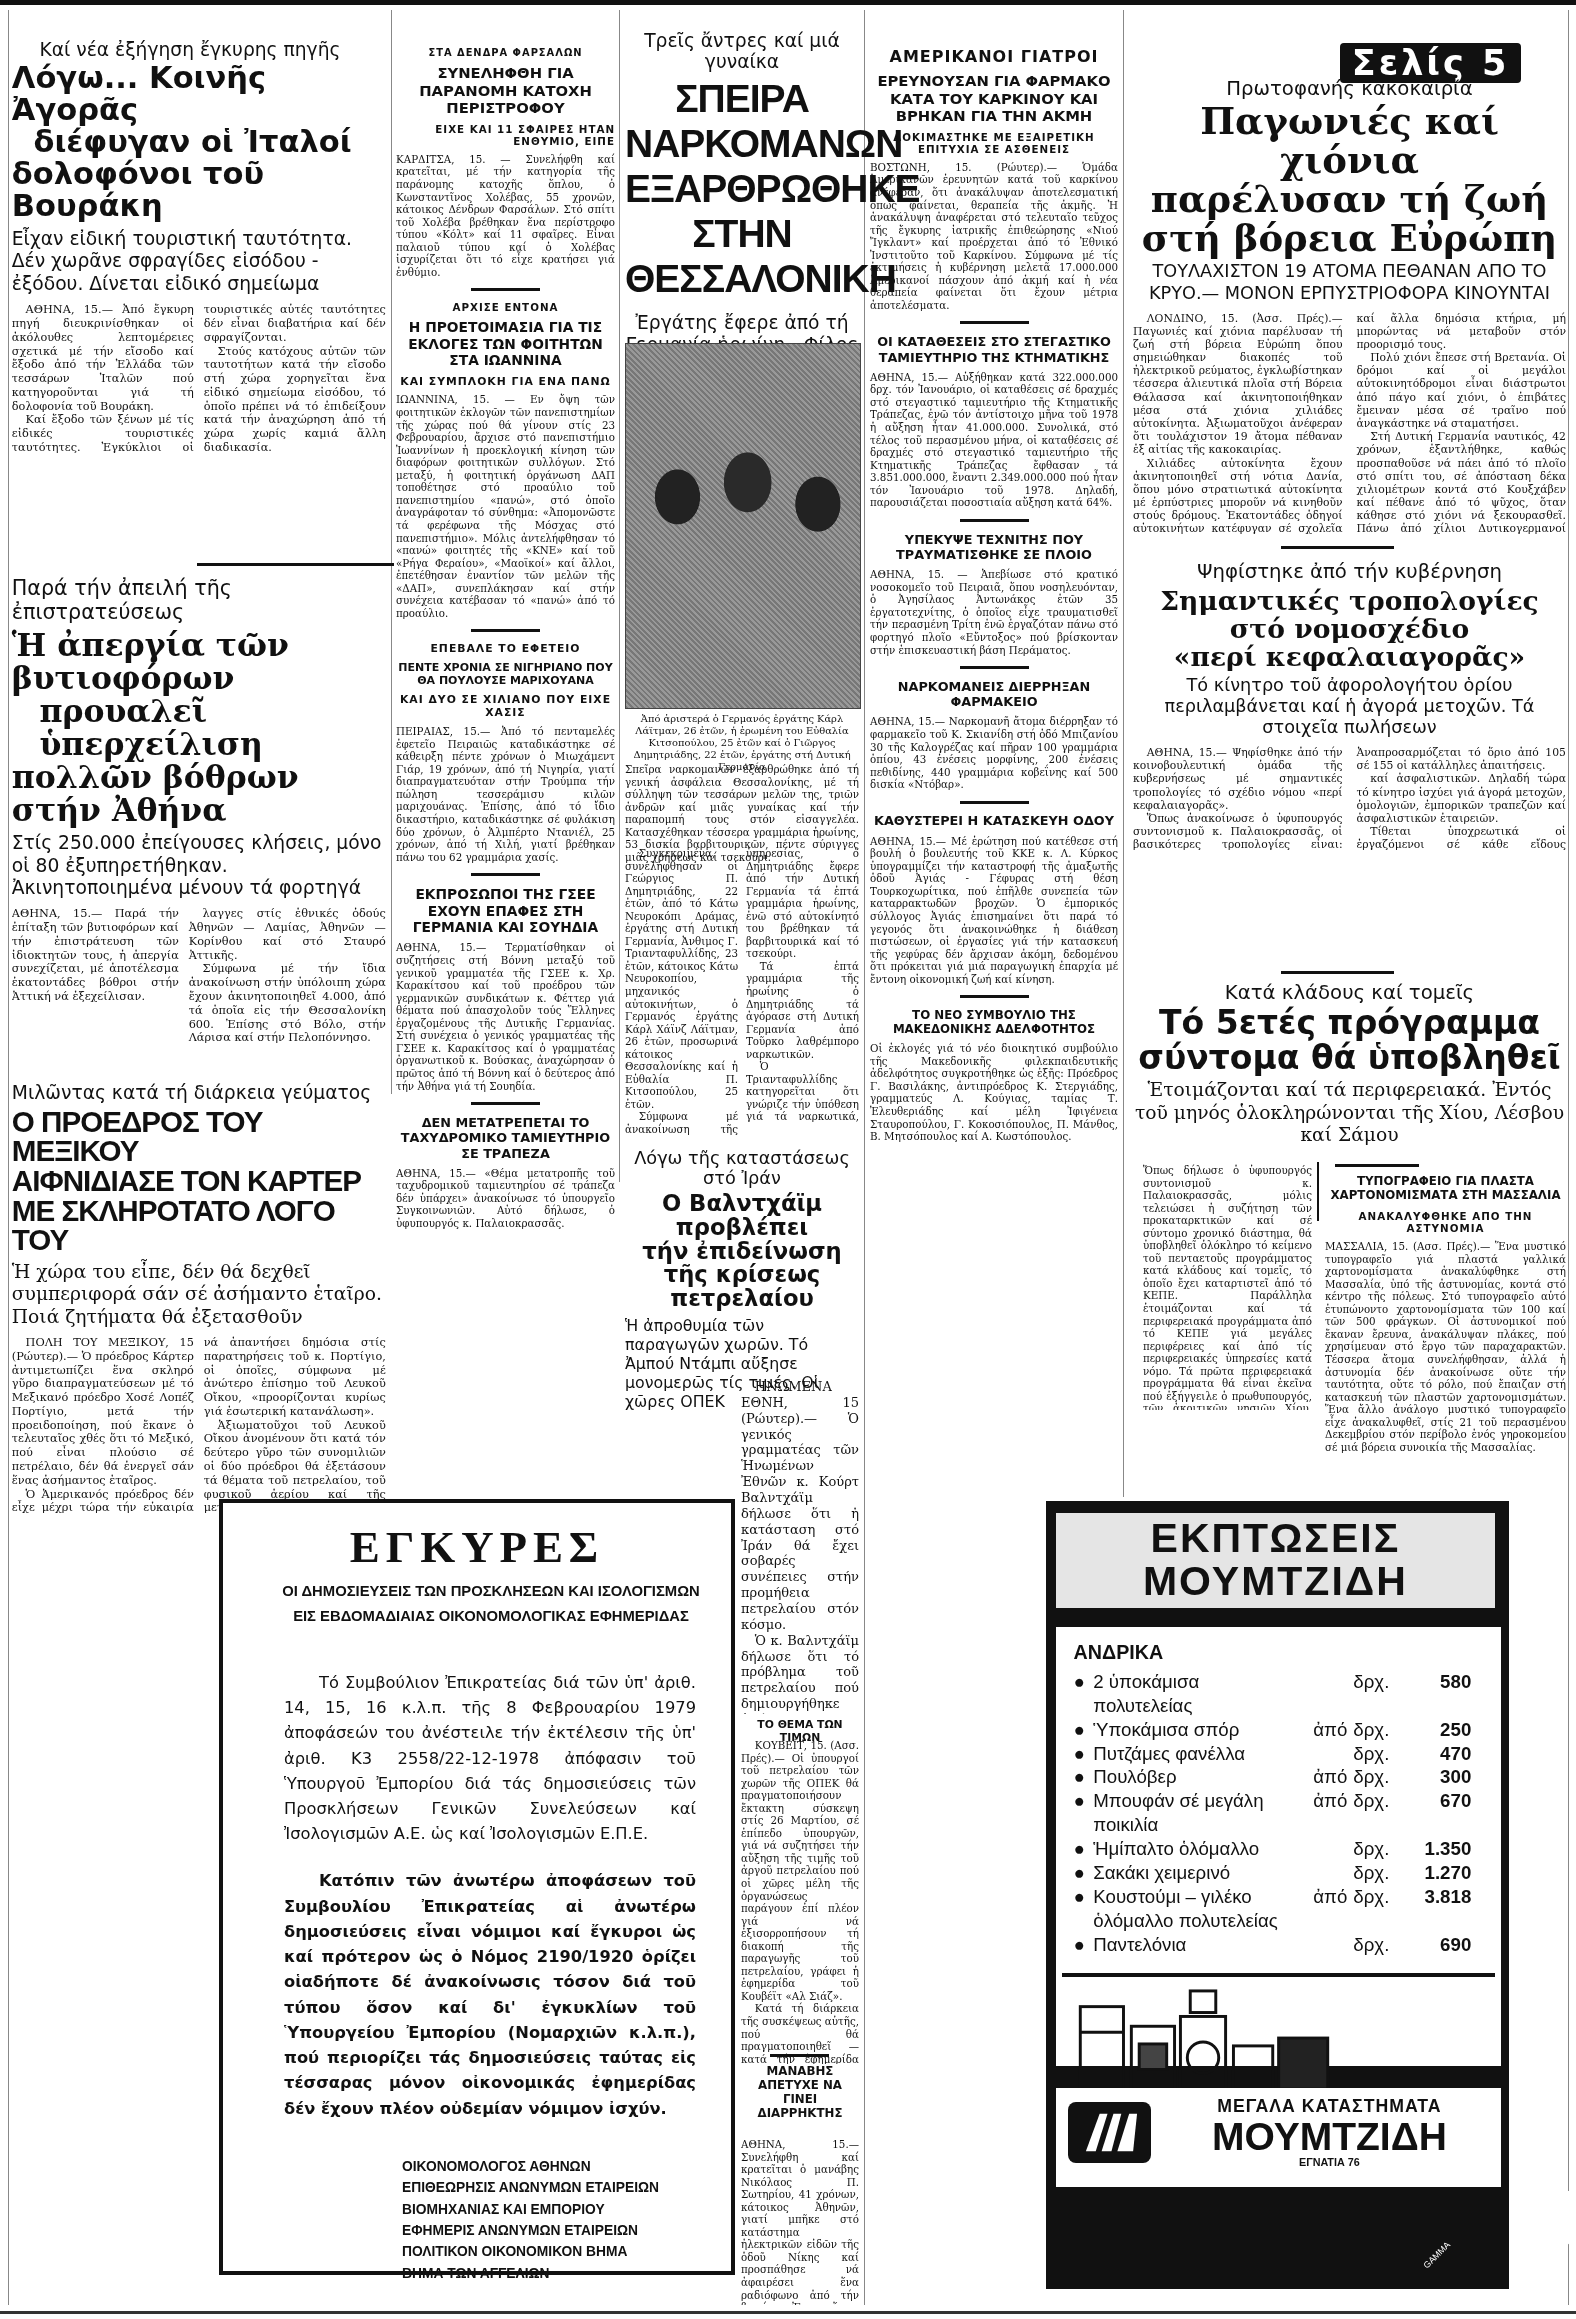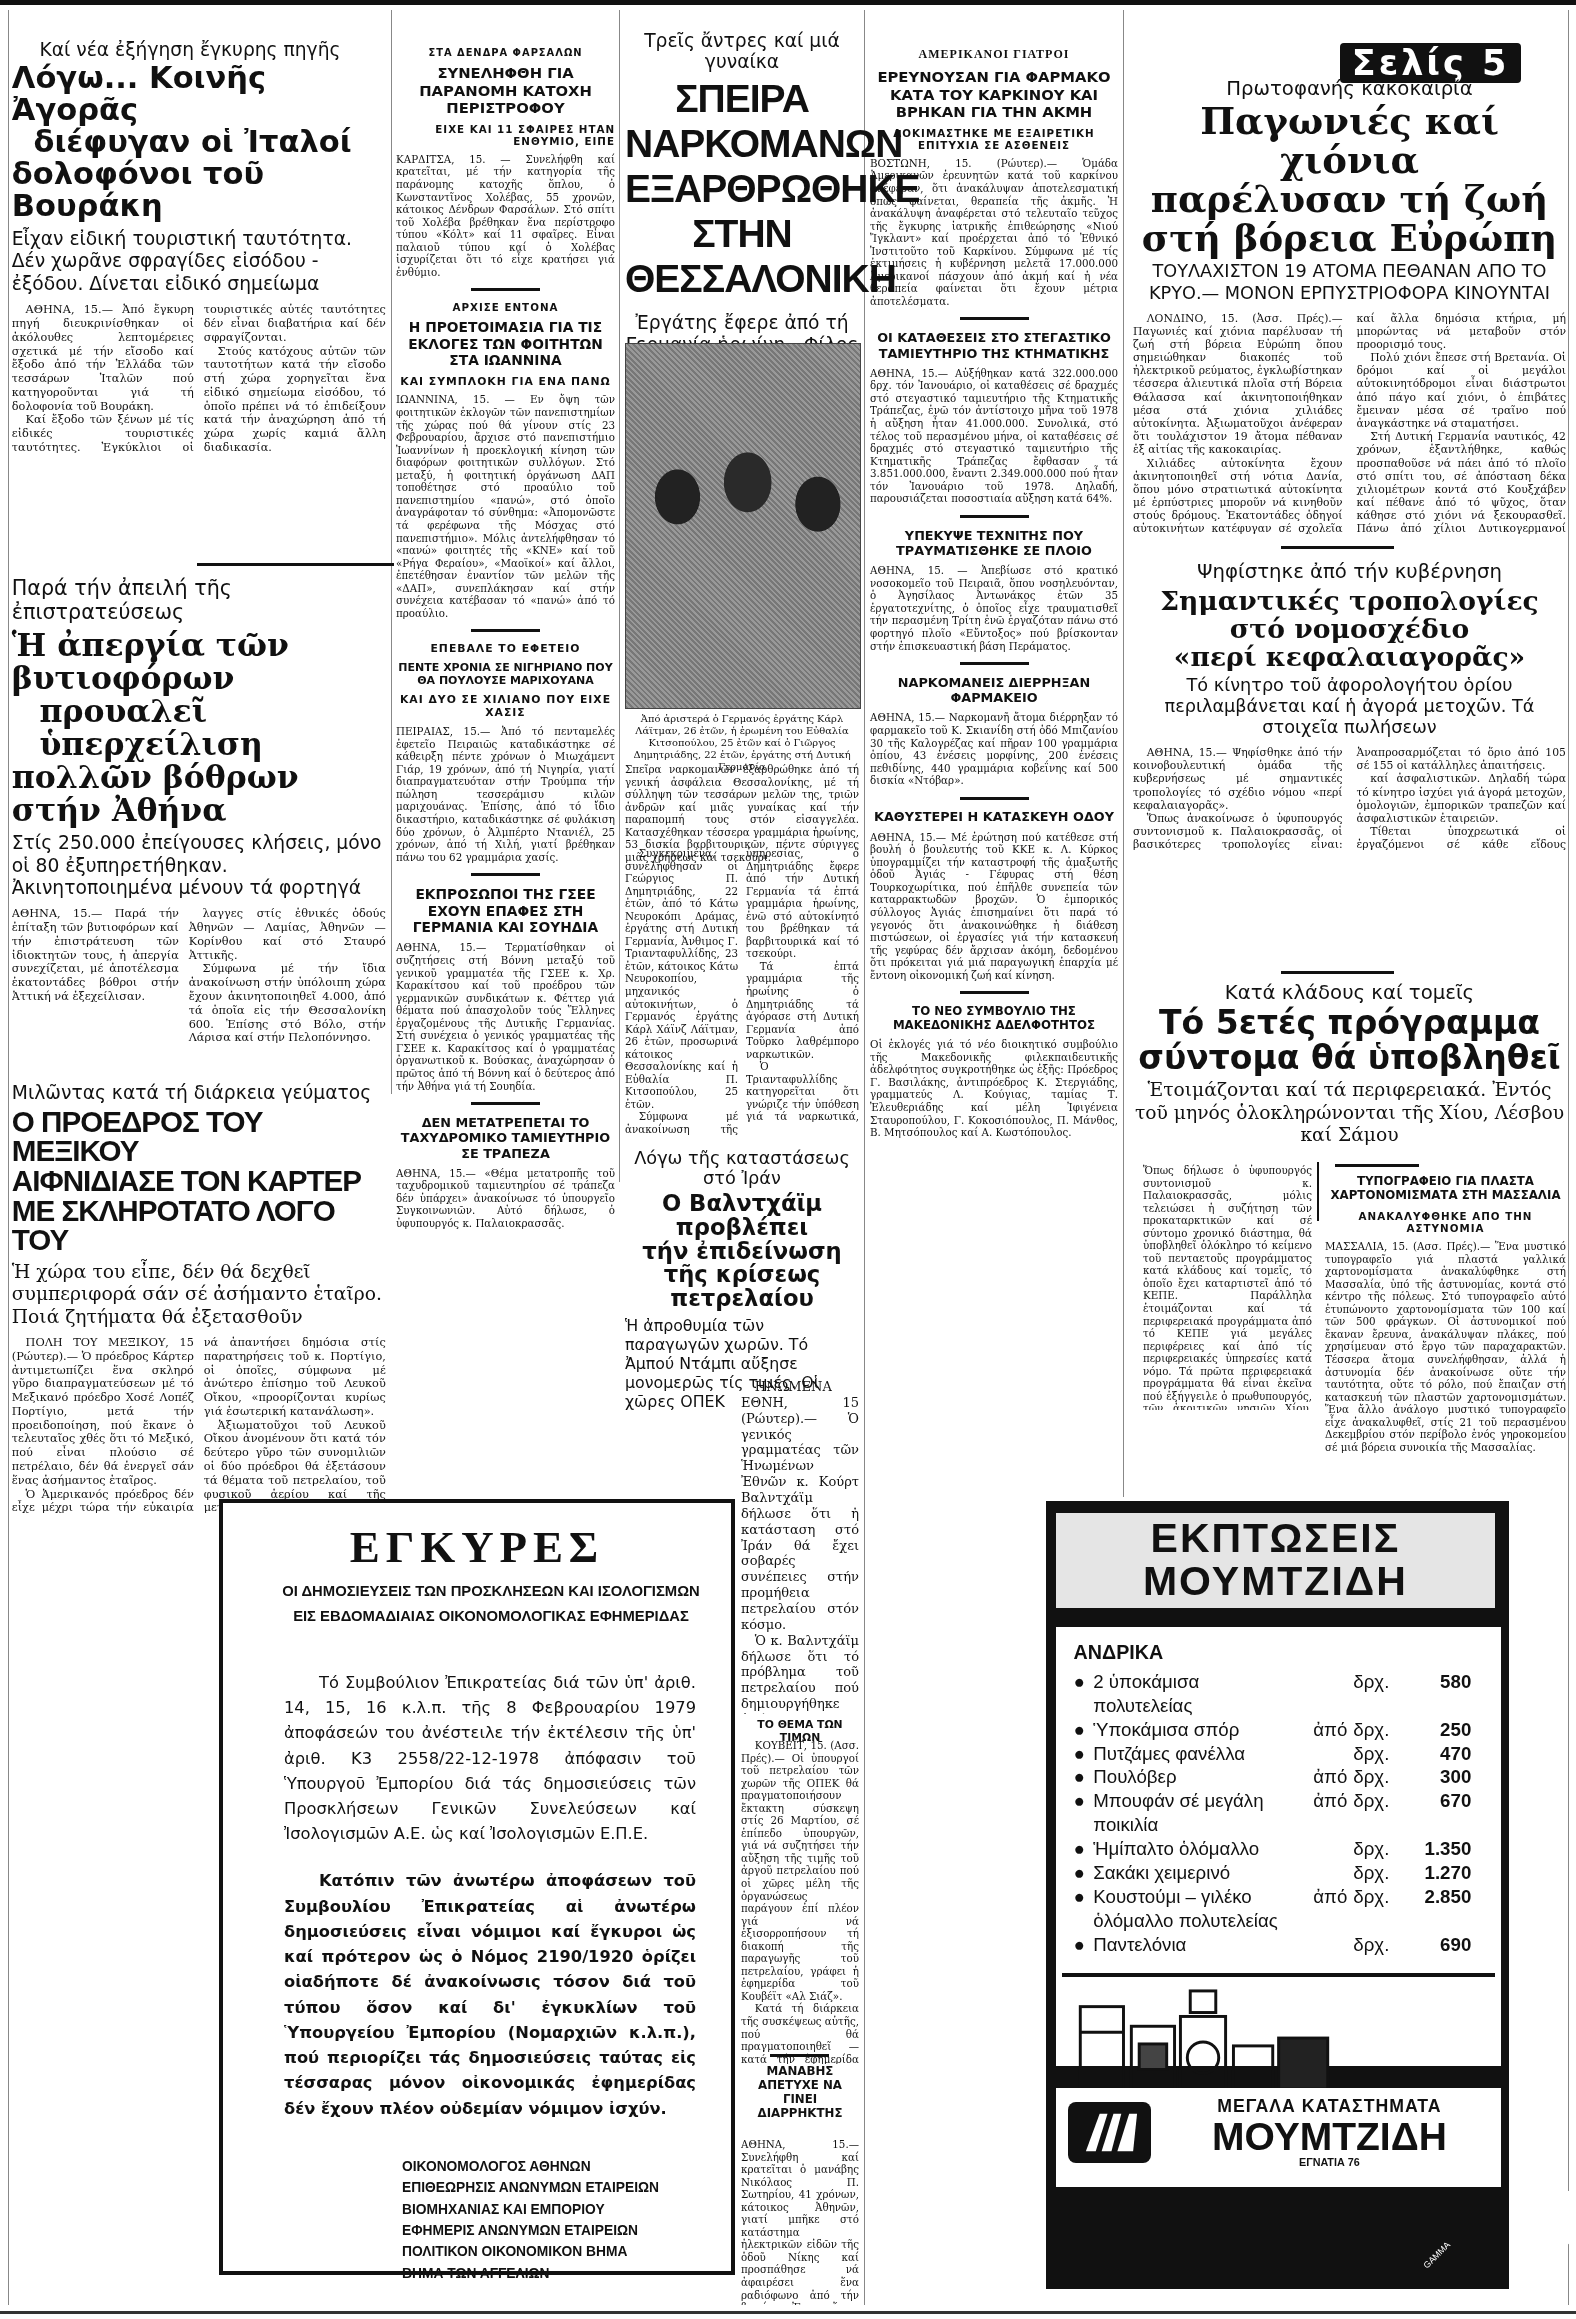--- a/index.html
+++ b/index.html
@@ -161,21 +161,21 @@
 <div class="abs body" style="left:741px; top:1739px; width:118px; height:325px; overflow:hidden; font-size:10.3px;">
   <p>ΚΟΥΒΕΪΤ, 15. (Ασσ. Πρές).— Οἱ ὑπουργοί τοῦ πετρελαίου τῶν χωρῶν τῆς ΟΠΕΚ θά πραγματοποιήσουν ἔκτακτη σύσκεψη στίς 26 Μαρτίου, σέ ἐπίπεδο ὑπουργῶν, γιά νά συζητήσει τήν αὔξηση τῆς τιμῆς τοῦ ἀργοῦ πετρελαίου πού οἱ χῶρες μέλη τῆς ὀργανώσεως παράγουν ἐπί πλέον γιά νά ἐξισορροπήσουν τή διακοπή τῆς παραγωγῆς τοῦ πετρελαίου, γράφει ἡ ἐφημερίδα τοῦ Κουβέϊτ «Αλ Σιάζ».</p>
   <p>Κατά τή διάρκεια τῆς συσκέψεως αὐτῆς, πού θά πραγματοποιηθεῖ — κατά τήν ἐφημερίδα — εἴτε στή Γενεύη, εἴτε στό Λονδίνο, οἱ ὑπουργοί τῆς ΟΠΕΚ θά συζητήσουν ἐπίσης τί μέτρα θά λάβουν γιά νά παρεμποδίσουν ὁρισμένες ἑταιρίες διανομῆς πετρελαίου, οἱ ὁποῖες ἐκμεταλλεύονται τήν κατάσταση πού ἐπικρατεῖ σήμερα στή διεθνή ἀγορά πετρελαίου γιά ν' ἀντλήσουν ἐπί πλέον κέρδη.</p>
 
 </div>
 <div class="abs" style="left:770px; top:2054px; width:59px; height:3px; background:#111;"></div>
 <div class="abs small-head" style="left:741px; top:2064px; width:118px; font-size:11.8px;">ΜΑΝΑΒΗΣ ΑΠΕΤΥΧΕ ΝΑ ΓΙΝΕΙ ΔΙΑΡΡΗΚΤΗΣ</div>
 <div class="abs body" style="left:741px; top:2138px; width:118px; height:167px; overflow:hidden; font-size:10.3px;">ΑΘΗΝΑ, 15.— Συνελήφθη καί κρατεῖται ὁ μανάβης Νικόλαος Π. Σωτηρίου, 41 χρόνων, κάτοικος Ἀθηνῶν, γιατί μπῆκε στό κατάστημα ἠλεκτρικῶν εἰδῶν τῆς ὁδοῦ Νίκης καί προσπάθησε νά ἀφαιρέσει ἕνα ραδιόφωνο ἀπό τήν βιτρίνα. Ἐγινε ὅμως ἀντιληπτός ἀπό ἕνα περίπολο τῆς ἀστυνομίας πού τόν συνέλαβε.</div>
 
 <div class="abs" style="left:870px; top:47px; width:248px;">
-  <div class="small-kicker" style="font-size:12px;font-family:Liberation Serif, serif;">ΑΜΕΡΙΚΑΝΟΙ ΓΙΑΤΡΟΙ</div>
+  <div class="small-kicker" style="font-size:16px;">ΑΜΕΡΙΚΑΝΟΙ ΓΙΑΤΡΟΙ</div>
   <div class="small-head" style="font-size:14.8px; margin-top:5.9px;">ΕΡΕΥΝΟΥΣΑΝ ΓΙΑ ΦΑΡΜΑΚΟ ΚΑΤΑ ΤΟΥ ΚΑΡΚΙΝΟΥ ΚΑΙ ΒΡΗΚΑΝ ΓΙΑ ΤΗΝ ΑΚΜΗ</div>
   <div class="small-kicker" style="font-size:10.3px; margin-top:5.9px;">ΔΟΚΙΜΑΣΤΗΚΕ ΜΕ ΕΞΑΙΡΕΤΙΚΗ ΕΠΙΤΥΧΙΑ ΣΕ ΑΣΘΕΝΕΙΣ</div>
   <div class="body" style="font-size:10.3px; margin-top:5.9px;">ΒΟΣΤΩΝΗ, 15. (Ρώυτερ).— Ὁμάδα Ἀμερικανῶν ἐρευνητῶν κατά τοῦ καρκίνου ἀνέφεραν, ὅτι ἀνακάλυψαν ἀποτελεσματική ὅπως φαίνεται, θεραπεία τῆς ἀκμῆς. Ἡ ἀνακάλυψη ἀναφέρεται στό τελευταῖο τεῦχος τῆς ἔγκυρης ἰατρικῆς ἐπιθεώρησης «Νιού Ἴγκλαντ» καί προέρχεται ἀπό τό Ἐθνικό Ἰνστιτοῦτο τοῦ Καρκίνου. Σύμφωνα μέ τίς ἐκτιμήσεις ἡ κυβέρνηση μελετᾶ 17.000.000 Ἀμερικανοί πάσχουν ἀπό ἀκμή καί ἡ νέα θεραπεία φαίνεται ὅτι ἔχουν μέτρια ἀποτελέσματα.</div>
   <div class="sep" style="width:69px;"></div>
 
   <div class="small-head" style="font-size:12.8px;">ΟΙ ΚΑΤΑΘΕΣΕΙΣ ΣΤΟ ΣΤΕΓΑΣΤΙΚΟ ΤΑΜΙΕΥΤΗΡΙΟ ΤΗΣ ΚΤΗΜΑΤΙΚΗΣ</div>
   <div class="body" style="font-size:10.3px; margin-top:5.9px;">ΑΘΗΝΑ, 15.— Αὐξήθηκαν κατά 322.000.000 δρχ. τόν Ἰανουάριο, οἱ καταθέσεις σέ δραχμές στό στεγαστικό ταμιευτήριο τῆς Κτηματικῆς Τράπεζας, ἐνῶ τόν ἀντίστοιχο μῆνα τοῦ 1978 ἡ αὔξηση ἦταν 41.000.000. Συνολικά, στό τέλος τοῦ περασμένου μήνα, οἱ καταθέσεις σέ δραχμές στό στεγαστικό ταμιευτήριο τῆς Κτηματικῆς Τράπεζας ἔφθασαν τά 3.851.000.000, ἔναντι 2.349.000.000 πού ἦταν τόν Ἰανουάριο τοῦ 1978. Δηλαδή, παρουσιάζεται ποσοστιαία αὔξηση κατά 64%.</div>
   <div class="sep" style="width:69px;"></div>
 
   <div class="small-head" style="font-size:12.8px;">ΥΠΕΚΥΨΕ ΤΕΧΝΙΤΗΣ ΠΟΥ ΤΡΑΥΜΑΤΙΣΘΗΚΕ ΣΕ ΠΛΟΙΟ</div>
@@ -325,21 +325,21 @@
           <span class="item">Σακάκι χειμερινό</span>
           <span class="pre"></span>
           <span class="cur">δρχ.</span>
           <span class="val">1.270</span>
         </div>
         <div class="price-row">
           <span class="bullet">●</span>
           <span class="item">Κουστούμι – γιλέκο ὁλόμαλλο πολυτελείας</span>
           <span class="pre">ἀπό</span>
           <span class="cur">δρχ.</span>
-          <span class="val">2.850</span>
+          <span class="val">3.818</span>
         </div>
         <div class="price-row">
           <span class="bullet">●</span>
           <span class="item">Παντελόνια</span>
           <span class="pre"></span>
           <span class="cur">δρχ.</span>
           <span class="val">690</span>
         </div>
       </div>
     <div style="height:3.9px; background:#111; margin:15.8px 5.9px 0 5.9px;"></div>

